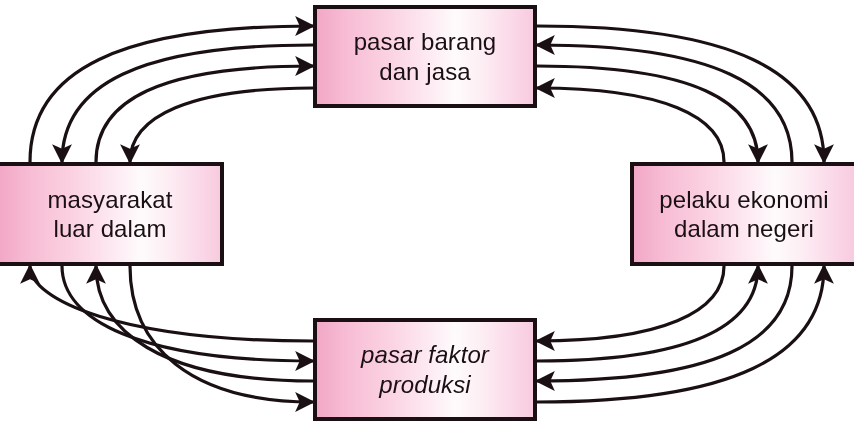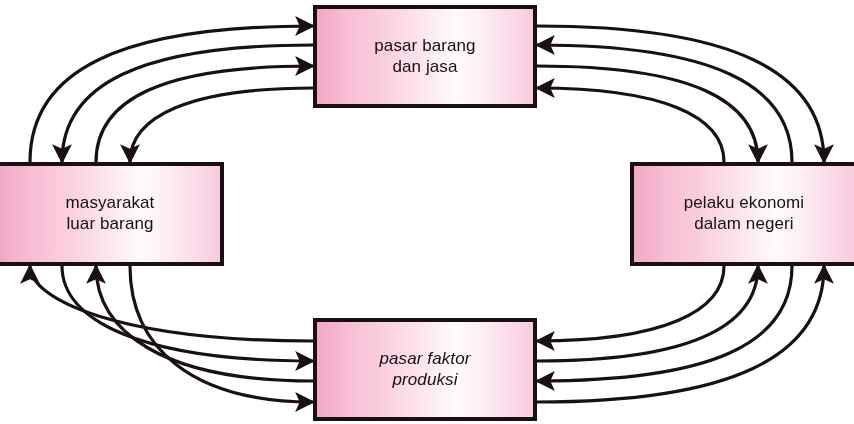--- a/index.html
+++ b/index.html
@@ -36,21 +36,21 @@
         #f2a8c6 0%,
         #f7bdd4 14%,
         #fbd3e2 34%,
         #fdeaf2 52%,
         #fefbfc 64%,
         #fdeef4 76%,
         #fbdcea 88%,
         #f8cbdf 100%);
   }
   .node-label {
-    font-size: 17px;
+    font-size: 24px;
     line-height: 1.22;
     color: #1a1013;
     letter-spacing: 0.1px;
     white-space: pre-line;
     padding: 0 6px;
   }
   #node-top    { left: 313px; top: 5px;   width: 224px; height: 103px; }
   #node-bottom { left: 313px; top: 318px; width: 224px; height: 103px; font-style: italic; }
   #node-left   { left: -4px;  top: 162px; width: 228px; height: 104px; }
   #node-right  { left: 630px; top: 162px; width: 228px; height: 104px; }
@@ -103,21 +103,21 @@
     </g>
   </svg>
 
   <div class="node" id="node-top">
     <span class="node-label">pasar barang
 dan jasa</span>
   </div>
 
   <div class="node" id="node-left">
     <span class="node-label">masyarakat
-luar barang</span>
+luar dalam</span>
   </div>
 
   <div class="node" id="node-right">
     <span class="node-label">pelaku ekonomi
 dalam negeri</span>
   </div>
 
   <div class="node" id="node-bottom">
     <span class="node-label">pasar faktor
 produksi</span>

